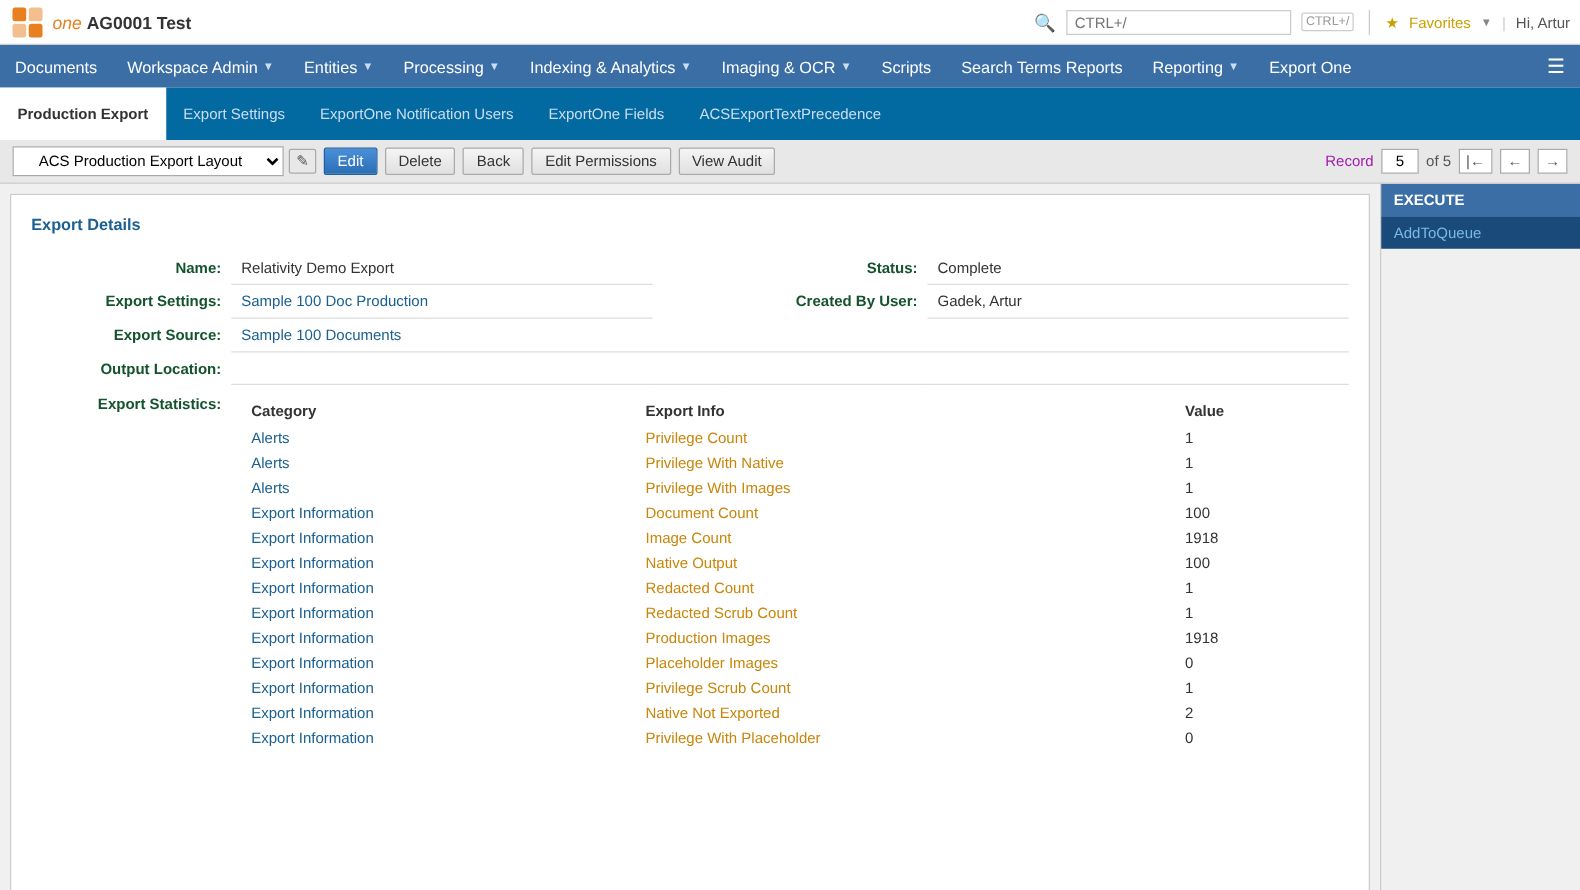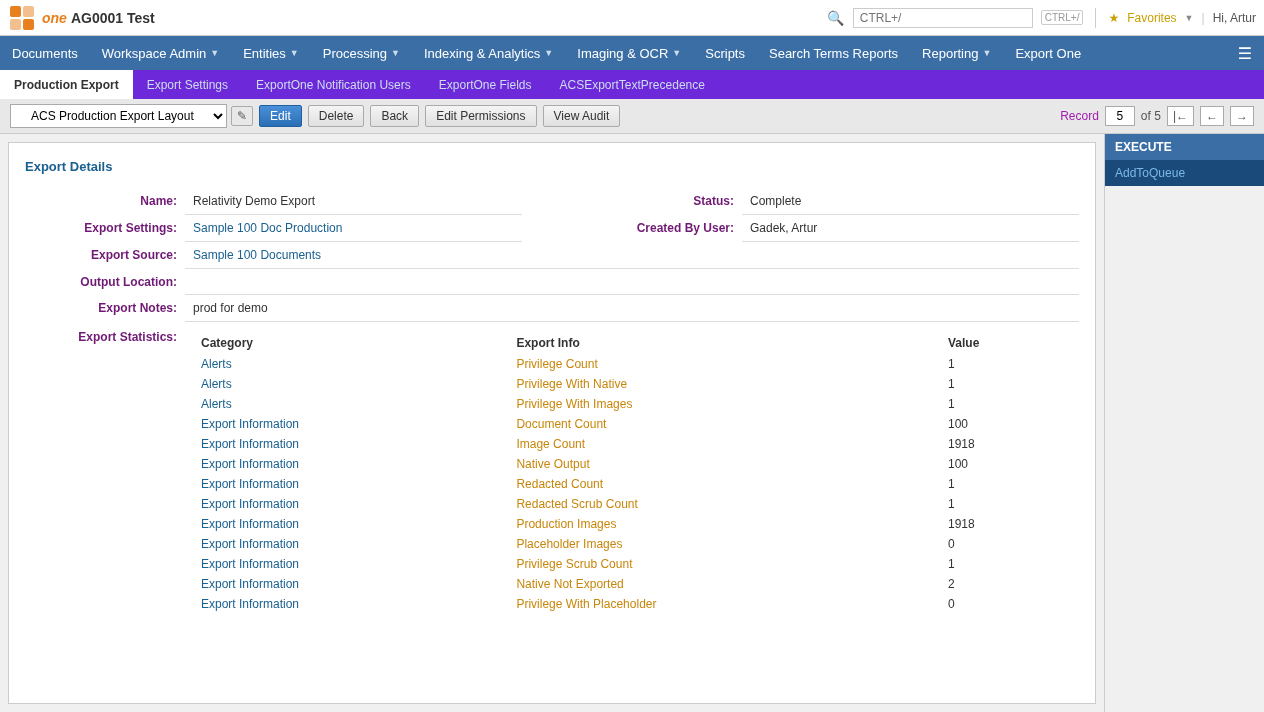--- a/index.html
+++ b/index.html
@@ -82,24 +82,24 @@
       display: flex;
       align-items: center;
       padding: 0 12px;
       color: #fff;
       cursor: pointer;
       font-size: 16px;
     }
 
     
     .sub-nav {
-      background: #6d28d9;
+      background: #0369a1;
       display: flex;
       align-items: stretch;
-      height: 29px;
+      height: 42px;
     }
     .sub-nav-item {
       display: flex;
       align-items: center;
       padding: 0 14px;
       color: #cde;
       font-size: 12px;
       cursor: pointer;
       white-space: nowrap;
     }
@@ -204,21 +204,21 @@
 
     .fields-table {
       width: 100%;
       border-collapse: collapse;
     }
     .fields-table td {
       padding: 6px 8px;
       vertical-align: top;
     }
     .field-label {
-      color: #701a75;
+      color: #14532d;
       font-weight: bold;
       text-align: right;
       width: 160px;
       white-space: nowrap;
     }
     .field-value {
       border-bottom: 1px solid #ddd;
       color: #333;
       min-width: 250px;
     }
@@ -274,21 +274,21 @@
 <body>
 
 <div class="top-bar">
   <div class="logo-area">
     <svg class="logo-icon" viewBox="0 0 28 28">
       <rect x="2" y="2" width="11" height="11" rx="2" fill="#e88020"></rect>
       <rect x="15" y="2" width="11" height="11" rx="2" fill="#e88020" opacity="0.5"></rect>
       <rect x="2" y="15" width="11" height="11" rx="2" fill="#e88020" opacity="0.5"></rect>
       <rect x="15" y="15" width="11" height="11" rx="2" fill="#e88020"></rect>
     </svg>
-    <span class="app-title" style="color:#e88020;font-style:italic;font-weight:bold;margin-right:4px;">one</span>
+    <span class="app-title" style="color:#e88020;font-style:italic;font-weight:normal;margin-right:4px;">one</span>
     <span class="app-title">AG0001 Test</span>
   </div>
   <div class="top-bar-right">
     <span style="color:#888;font-size:14px;">🔍</span>
     <input class="search-box" type="text" placeholder="CTRL+/" style="">
     <span class="ctrl-hint">CTRL+/</span>
     <div class="divider-v"></div>
     <span style="color:#c8a000;">★</span>
     <span class="favorites-link">Favorites</span>
     <span style="font-size:9px;color:#888;">▼</span>
@@ -403,24 +403,20 @@
       <tr>
         <td class="field-label">Export Source:</td>
         <td class="field-value" colspan="4">
           <a class="field-value-link">Sample 100 Documents</a>
         </td>
       </tr>
       <tr>
         <td class="field-label">Output Location:</td>
         <td class="field-value" colspan="4"></td>
       </tr>
-      <tr>
-        <td class="field-label">Export Notes:</td>
-        <td class="field-value" colspan="4">prod for demo</td>
-      </tr>
 
       <tr>
         <td class="field-label" style="vertical-align:top;padding-top:8px;">Export Statistics:</td>
         <td colspan="4">
           <table class="stats-table">
             <thead>
               <tr>
                 <th>Category</th>
                 <th>Export Info</th>
                 <th>Value</th>

